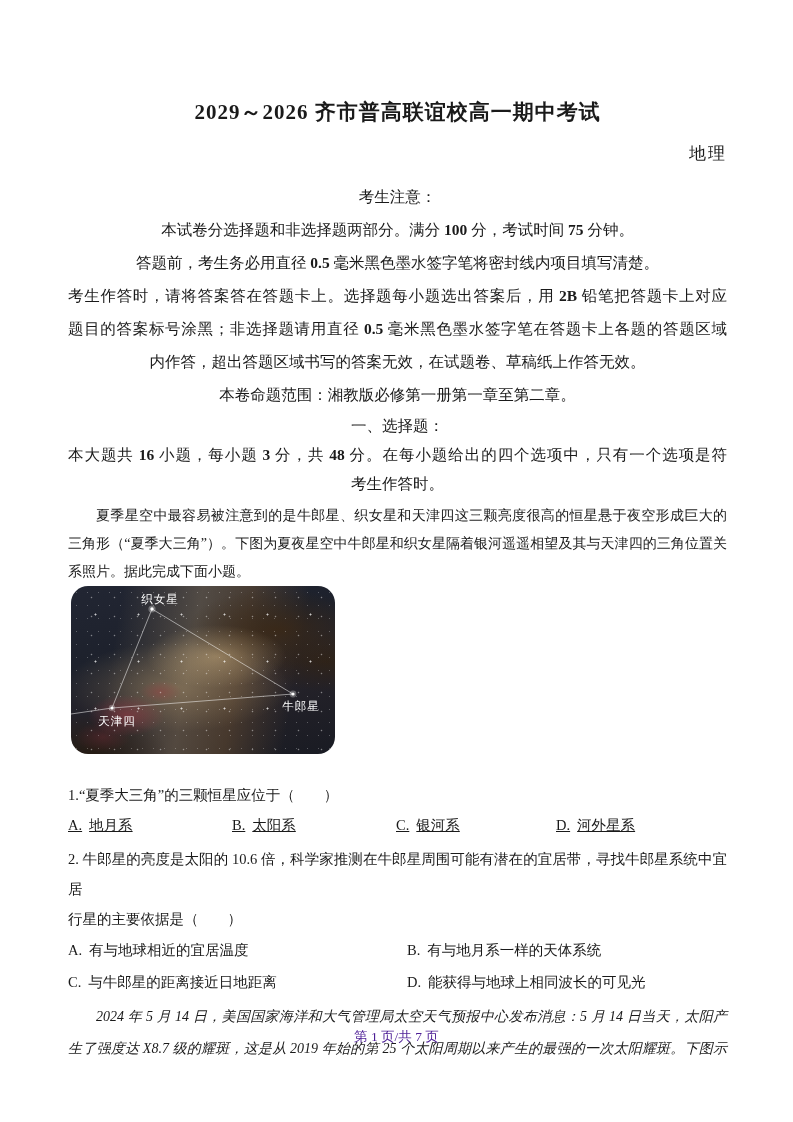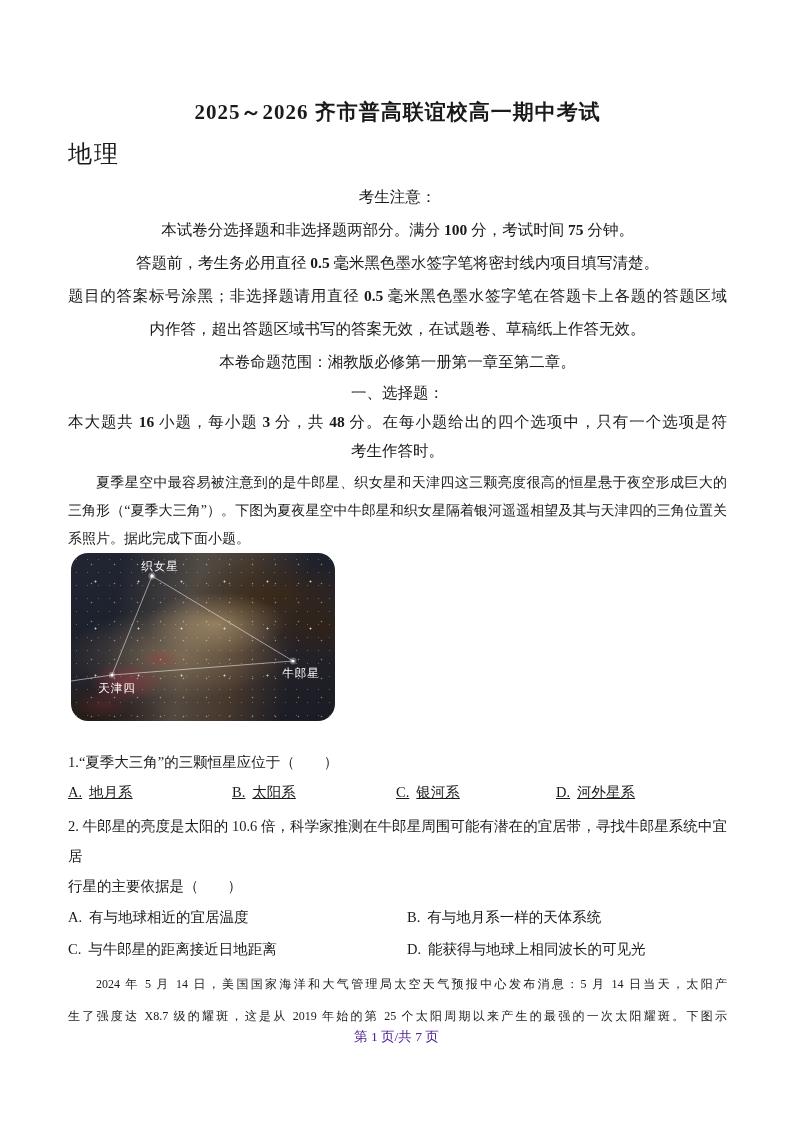--- a/index.html
+++ b/index.html
@@ -14,22 +14,22 @@
   .content{position:absolute;left:68px;top:0;width:659px;}
   .b{font-weight:bold;}
   .exam-title{
     margin-top:97px;
     text-align:center;
     font-size:21px;line-height:30px;
     font-weight:bold;letter-spacing:1px;
   }
   .subject-title{
     margin-top:12px;
-    text-align:left;
-    font-size:24px;line-height:30px;
+    text-align:right;
+    font-size:17px;line-height:30px;
     letter-spacing:2px;
   }
   .notice{margin-top:11px;}
   .notice .line{font-size:15.5px;line-height:33px;text-align:center;}
   .sec-heading,.intro .line{font-size:15.5px;line-height:29px;text-align:center;}
   .fill{text-align:justify;text-align-last:justify;}
   .passage{margin-top:4px;}
   .passage .line{font-size:14px;line-height:28px;}
   .indent{text-indent:28px;}
   
@@ -78,39 +78,40 @@
   .opt-row4 .cell1{width:164px;}
   .opt-row4 .cell2{width:164px;}
   .opt-row4 .cell3{width:160px;}
   .opt-row4 .cell4{flex:1;}
   .q2-block{margin-top:4px;}
   .opt-grid2{display:flex;flex-wrap:wrap;font-size:14.5px;line-height:32px;}
   .opt-grid2 .colA{width:339px;}
   .opt-grid2 .colB{flex:1;}
   .opt-label{margin-right:7px;}
   .passage2{margin-top:3px;}
-  .passage2 .line{font-size:12px;line-height:32px;}
+  .passage2 .line{font-size:14px;line-height:32px;font-style:italic;}
   .page-footer{
     position:absolute;left:0;top:1028px;width:793px;
     text-align:center;font-size:13.5px;color:#4c1d95;
   }
 </style>
 </head>
 <body>
 
 <div class="page">
   <div class="content">
 
-    <div class="exam-title">2025～2026 齐市普高联谊校高一期中考试</div>
+    <div class="exam-title">2029～2026 齐市普高联谊校高一期中考试</div>
     <div class="subject-title">地理</div>
 
     <div class="notice">
       <div class="line">考生注意：</div>
       <div class="line"><span>本试卷分选择题和非选择题两部分。满分 </span><span class="b">100</span><span> 分，考试时间 </span><span class="b">75</span><span> 分钟。</span></div>
       <div class="line"><span>答题前，考生务必用直径 </span><span class="b">0.5</span><span> 毫米黑色墨水签字笔将密封线内项目填写清楚。</span></div>
+      <div class="line fill"><span>考生作答时，请将答案答在答题卡上。选择题每小题选出答案后，用 </span><span class="b">2B</span><span> 铅笔把答题卡上对应</span></div>
       <div class="line fill"><span>题目的答案标号涂黑；非选择题请用直径 </span><span class="b">0.5</span><span> 毫米黑色墨水签字笔在答题卡上各题的答题区域</span></div>
       <div class="line"><span>内作答，超出答题区域书写的答案无效，在试题卷、草稿纸上作答无效。</span></div>
       <div class="line"><span>本卷命题范围：湘教版必修第一册第一章至第二章。</span></div>
     </div>
 
     <div class="sec-heading">一、选择题：</div>
     <div class="intro">
       <div class="line fill"><span>本大题共 </span><span class="b">16</span><span> 小题，每小题 </span><span class="b">3</span><span> 分，共 </span><span class="b">48</span><span> 分。在每小题给出的四个选项中，只有一个选项是符</span></div>
       <div class="line"><span>考生作答时。</span></div>
     </div>

